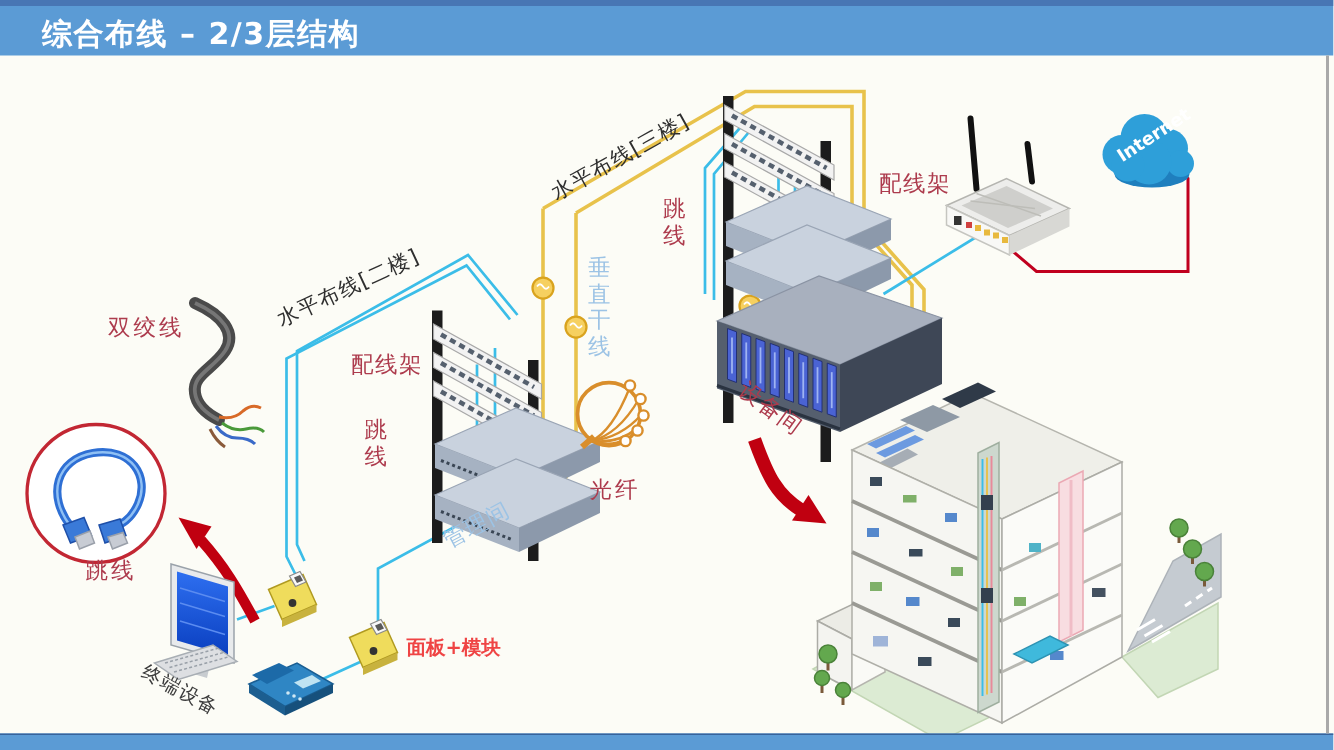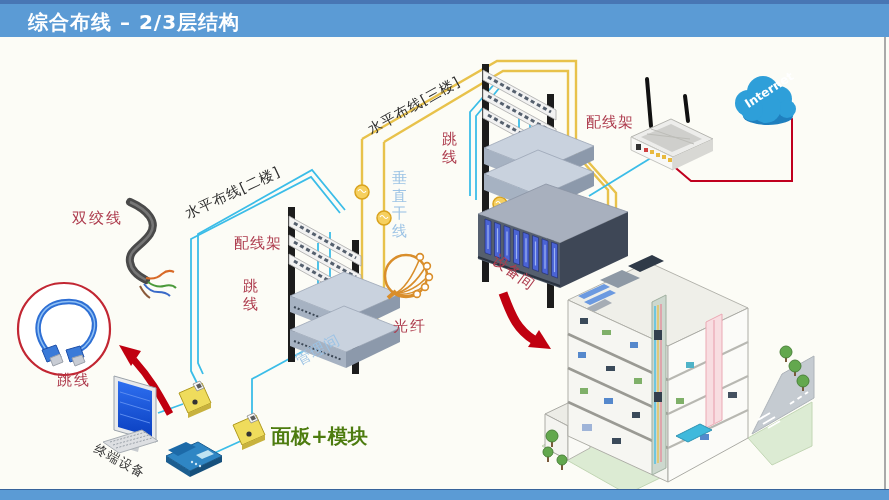--- a/index.html
+++ b/index.html
@@ -7,21 +7,21 @@
        font-family:"DejaVu Sans",sans-serif;}
   .banner{position:absolute;left:0;top:0;width:889px;height:37px;background:#5B9BD5;
           border-top:4px solid #4876B4;box-sizing:border-box;}
   .banner .title{position:absolute;left:28px;top:5px;font-size:20px;font-weight:bold;
           color:#FFFFFF;letter-spacing:1px;}
   .footerbar{position:absolute;left:0;top:489px;width:889px;height:11px;background:#5B9BD5;
           border-top:1px solid #37639B;box-sizing:border-box;}
   .rightedge{position:absolute;left:884px;top:37px;width:2px;height:452px;background:#A9A9A9;}
   .lbl{position:absolute;white-space:pre-line;line-height:1.18;}
   .red{color:#AD3B4D;font-size:15px;}
-  .bred{color:#4d7c0f;font-size:20px;font-weight:bold;}
+  .bred{color:#ef4444;font-size:13px;font-weight:bold;}
   .blue{color:#9CC3E5;font-size:15px;}
   .dark{color:#2F2F2F;font-size:14px;}
   .ctr{text-align:center;}
   svg{position:absolute;left:0;top:0;}
 </style>
 </head>
 <body>
 
 <svg width="889" height="500" viewBox="0 0 889 500">
   <defs>

